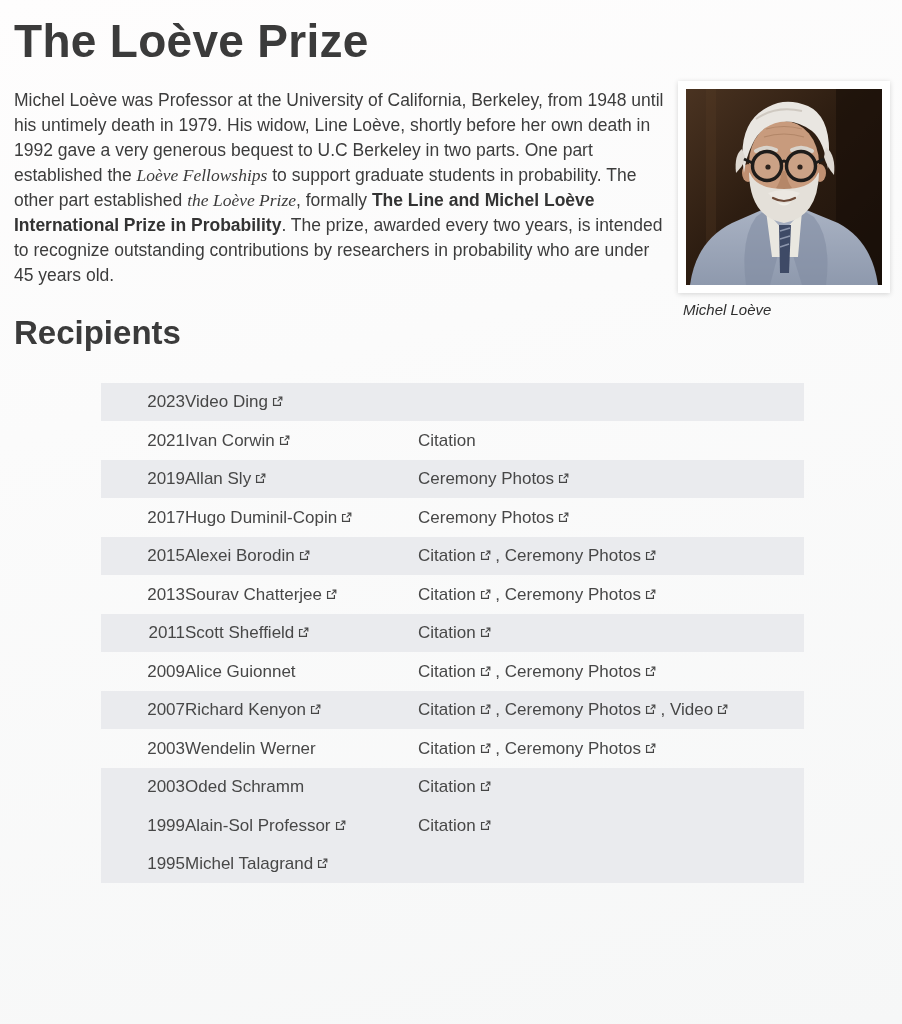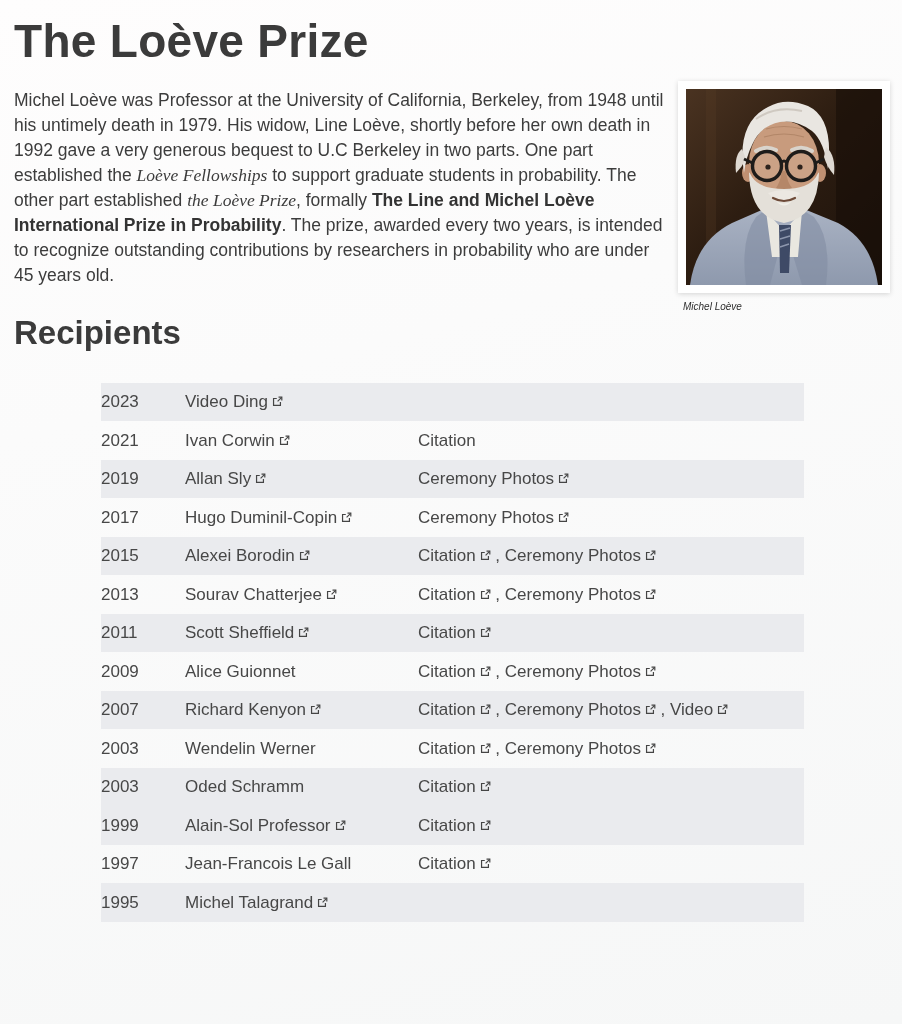--- a/index.html
+++ b/index.html
@@ -40,21 +40,21 @@
     margin: 0;
   }
   .photo-frame {
     background: #ffffff;
     padding: 8px;
     box-shadow: 0 1px 5px rgba(0,0,0,0.16);
   }
   .photo-frame svg { display: block; }
   figcaption {
     font-style: italic;
-    font-size: 10px;
+    font-size: 15px;
     color: #2e2e2e;
     margin-top: 8px;
     padding-left: 5px;
   }
 
   h2.section-title {
     font-size: 33px;
     font-weight: bold;
     color: #3b3b3b;
     margin: 27px 0 0 0;
@@ -69,21 +69,21 @@
     font-size: 17px;
     color: #474747;
   }
   table.recipients td {
     height: 38.5px;
     vertical-align: middle;
     padding: 0;
     white-space: nowrap;
     overflow: hidden;
   }
-  td.col-year { width: 84px; padding-left: 14px; }
+  td.col-year { width: 84px; padding-left: 14px; text-align: right; }
   td.col-name { width: 233px; }
   tr.alt { background: var(--row-alt, #eaebee); }
 
   a.tlink { color: inherit; text-decoration: none; cursor: pointer; }
   .ext-icon { display: inline-block; margin-left: 4px; position: relative; top: -1px; }
   .ext-icon svg { display: inline; vertical-align: middle; }
   .link-sep { color: #474747; }
 </style>
 </head>
 <body>
@@ -313,29 +313,20 @@
                   <path d="M9.2 6.6v3.6H1.7V2.7h3.5" fill="none" stroke="#454545" stroke-width="1.3"></path>
                   <path d="M6.1 5.9 L10.5 1.5" fill="none" stroke="#454545" stroke-width="1.3"></path>
                   <path d="M7.1 1.3h3.6v3.6" fill="none" stroke="#454545" stroke-width="1.3"></path>
                 </svg></span></a></td>
           <td class="col-links"><a href="#" class="tlink"><span>Citation</span><span class="ext-icon"><svg width="11" height="11" viewBox="0 0 12 12" aria-hidden="true">
                   <path d="M9.2 6.6v3.6H1.7V2.7h3.5" fill="none" stroke="#454545" stroke-width="1.3"></path>
                   <path d="M6.1 5.9 L10.5 1.5" fill="none" stroke="#454545" stroke-width="1.3"></path>
                   <path d="M7.1 1.3h3.6v3.6" fill="none" stroke="#454545" stroke-width="1.3"></path>
                 </svg></span></a></td>
         </tr>
-        <tr>
-          <td class="col-year">1997</td>
-          <td class="col-name"><span>Jean-Francois Le Gall</span></td>
-          <td class="col-links"><a href="#" class="tlink"><span>Citation</span><span class="ext-icon"><svg width="11" height="11" viewBox="0 0 12 12" aria-hidden="true">
-                  <path d="M9.2 6.6v3.6H1.7V2.7h3.5" fill="none" stroke="#454545" stroke-width="1.3"></path>
-                  <path d="M6.1 5.9 L10.5 1.5" fill="none" stroke="#454545" stroke-width="1.3"></path>
-                  <path d="M7.1 1.3h3.6v3.6" fill="none" stroke="#454545" stroke-width="1.3"></path>
-                </svg></span></a></td>
-        </tr>
         <tr class="alt">
           <td class="col-year">1995</td>
           <td class="col-name"><a href="#" class="tlink"><span>Michel Talagrand</span><span class="ext-icon"><svg width="11" height="11" viewBox="0 0 12 12" aria-hidden="true">
                   <path d="M9.2 6.6v3.6H1.7V2.7h3.5" fill="none" stroke="#454545" stroke-width="1.3"></path>
                   <path d="M6.1 5.9 L10.5 1.5" fill="none" stroke="#454545" stroke-width="1.3"></path>
                   <path d="M7.1 1.3h3.6v3.6" fill="none" stroke="#454545" stroke-width="1.3"></path>
                 </svg></span></a></td>
           <td class="col-links"></td>
         </tr>
       </tbody>

